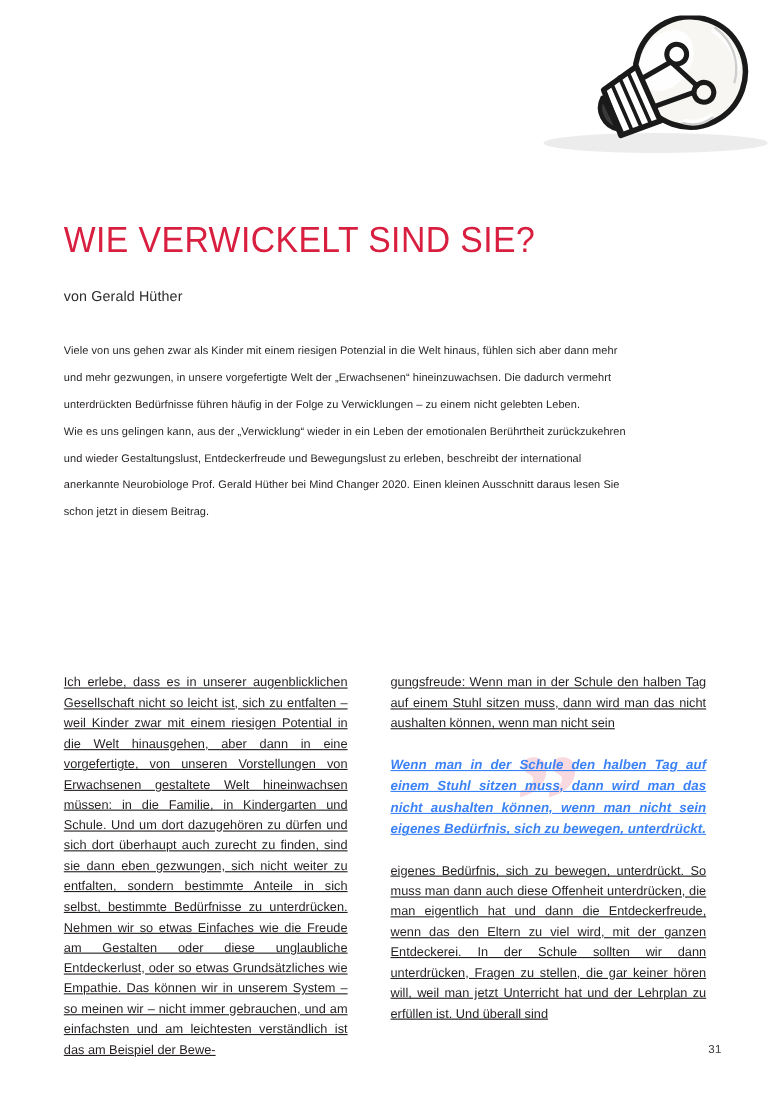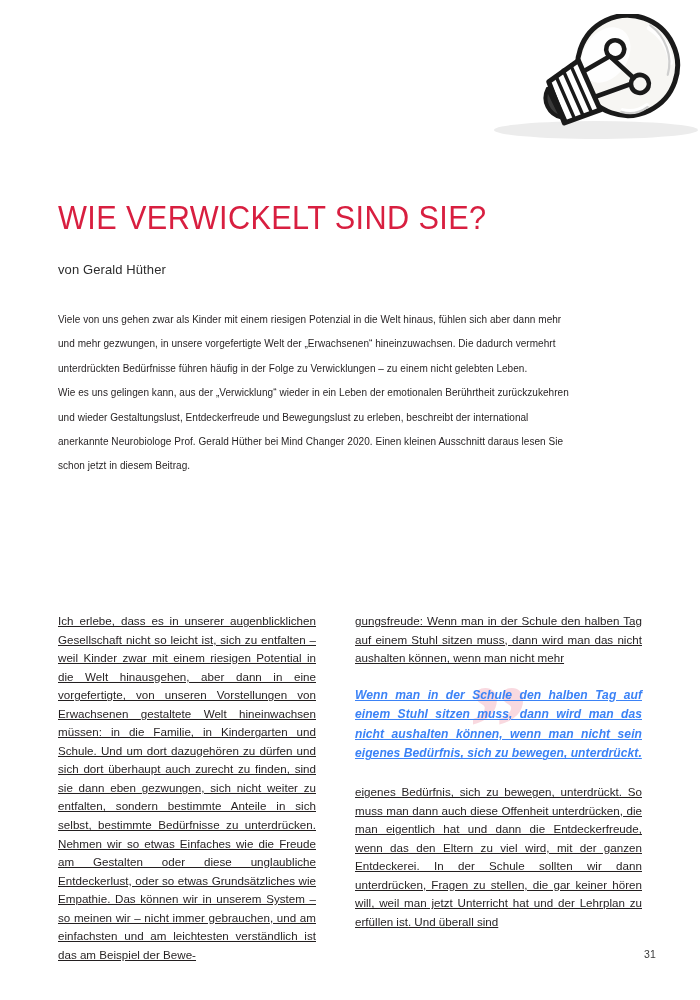--- a/index.html
+++ b/index.html
@@ -187,21 +187,21 @@
     <p>Wie es uns gelingen kann, aus der „Verwicklung“ wieder in ein Leben der emotionalen Berührtheit zurückzukehren und wieder Gestaltungslust, Entdeckerfreude und Bewegungslust zu erleben, beschreibt der international anerkannte Neurobiologe Prof. Gerald Hüther bei Mind Changer 2020. Einen kleinen Ausschnitt daraus lesen Sie schon jetzt in diesem Beitrag.</p>
   </div>
 
   <div class="columns">
 
     <div class="col col-left">
       <p>Ich erlebe, dass es in unserer augenblicklichen Gesellschaft nicht so leicht ist, sich zu entfalten – weil Kinder zwar mit einem riesigen Potential in die Welt hinausgehen, aber dann in eine vorgefertigte, von unseren Vorstellungen von Erwachsenen gestaltete Welt hineinwachsen müssen: in die Familie, in Kindergarten und Schule. Und um dort dazugehören zu dürfen und sich dort überhaupt auch zurecht zu finden, sind sie dann eben gezwungen, sich nicht weiter zu entfalten, sondern bestimmte Anteile in sich selbst, bestimmte Bedürfnisse zu unterdrücken. Nehmen wir so etwas Einfaches wie die Freude am Gestalten oder diese unglaubliche Entdeckerlust, oder so etwas Grundsätzliches wie Empathie. Das können wir in unserem System – so meinen wir – nicht immer gebrauchen, und am einfachsten und am leichtesten verständlich ist das am Beispiel der Bewe-</p>
     </div>
 
     <div class="col col-right">
-      <p>gungsfreude: Wenn man in der Schule den halben Tag auf einem Stuhl sitzen muss, dann wird man das nicht aushalten können, wenn man nicht mehr</p>
+      <p>gungsfreude: Wenn man in der Schule den halben Tag auf einem Stuhl sitzen muss, dann wird man das nicht aushalten können, wenn man nicht sein</p>
 
       <div class="pullquote-wrap">
         <span class="quote-mark">”</span>
         <p class="pullquote">Wenn man in der Schule den halben Tag auf einem Stuhl sitzen muss, dann wird man das nicht aushalten können, wenn man nicht sein eigenes Bedürfnis, sich zu bewegen, unterdrückt.</p>
       </div>
 
       <p>eigenes Bedürfnis, sich zu bewegen, unterdrückt. So muss man dann auch diese Offenheit unterdrücken, die man eigentlich hat und dann die Entdeckerfreude, wenn das den Eltern zu viel wird, mit der ganzen Entdeckerei. In der Schule sollten wir dann unterdrücken, Fragen zu stellen, die gar keiner hören will, weil man jetzt Unterricht hat und der Lehrplan zu erfüllen ist. Und überall sind</p>
     </div>
 
   </div>

